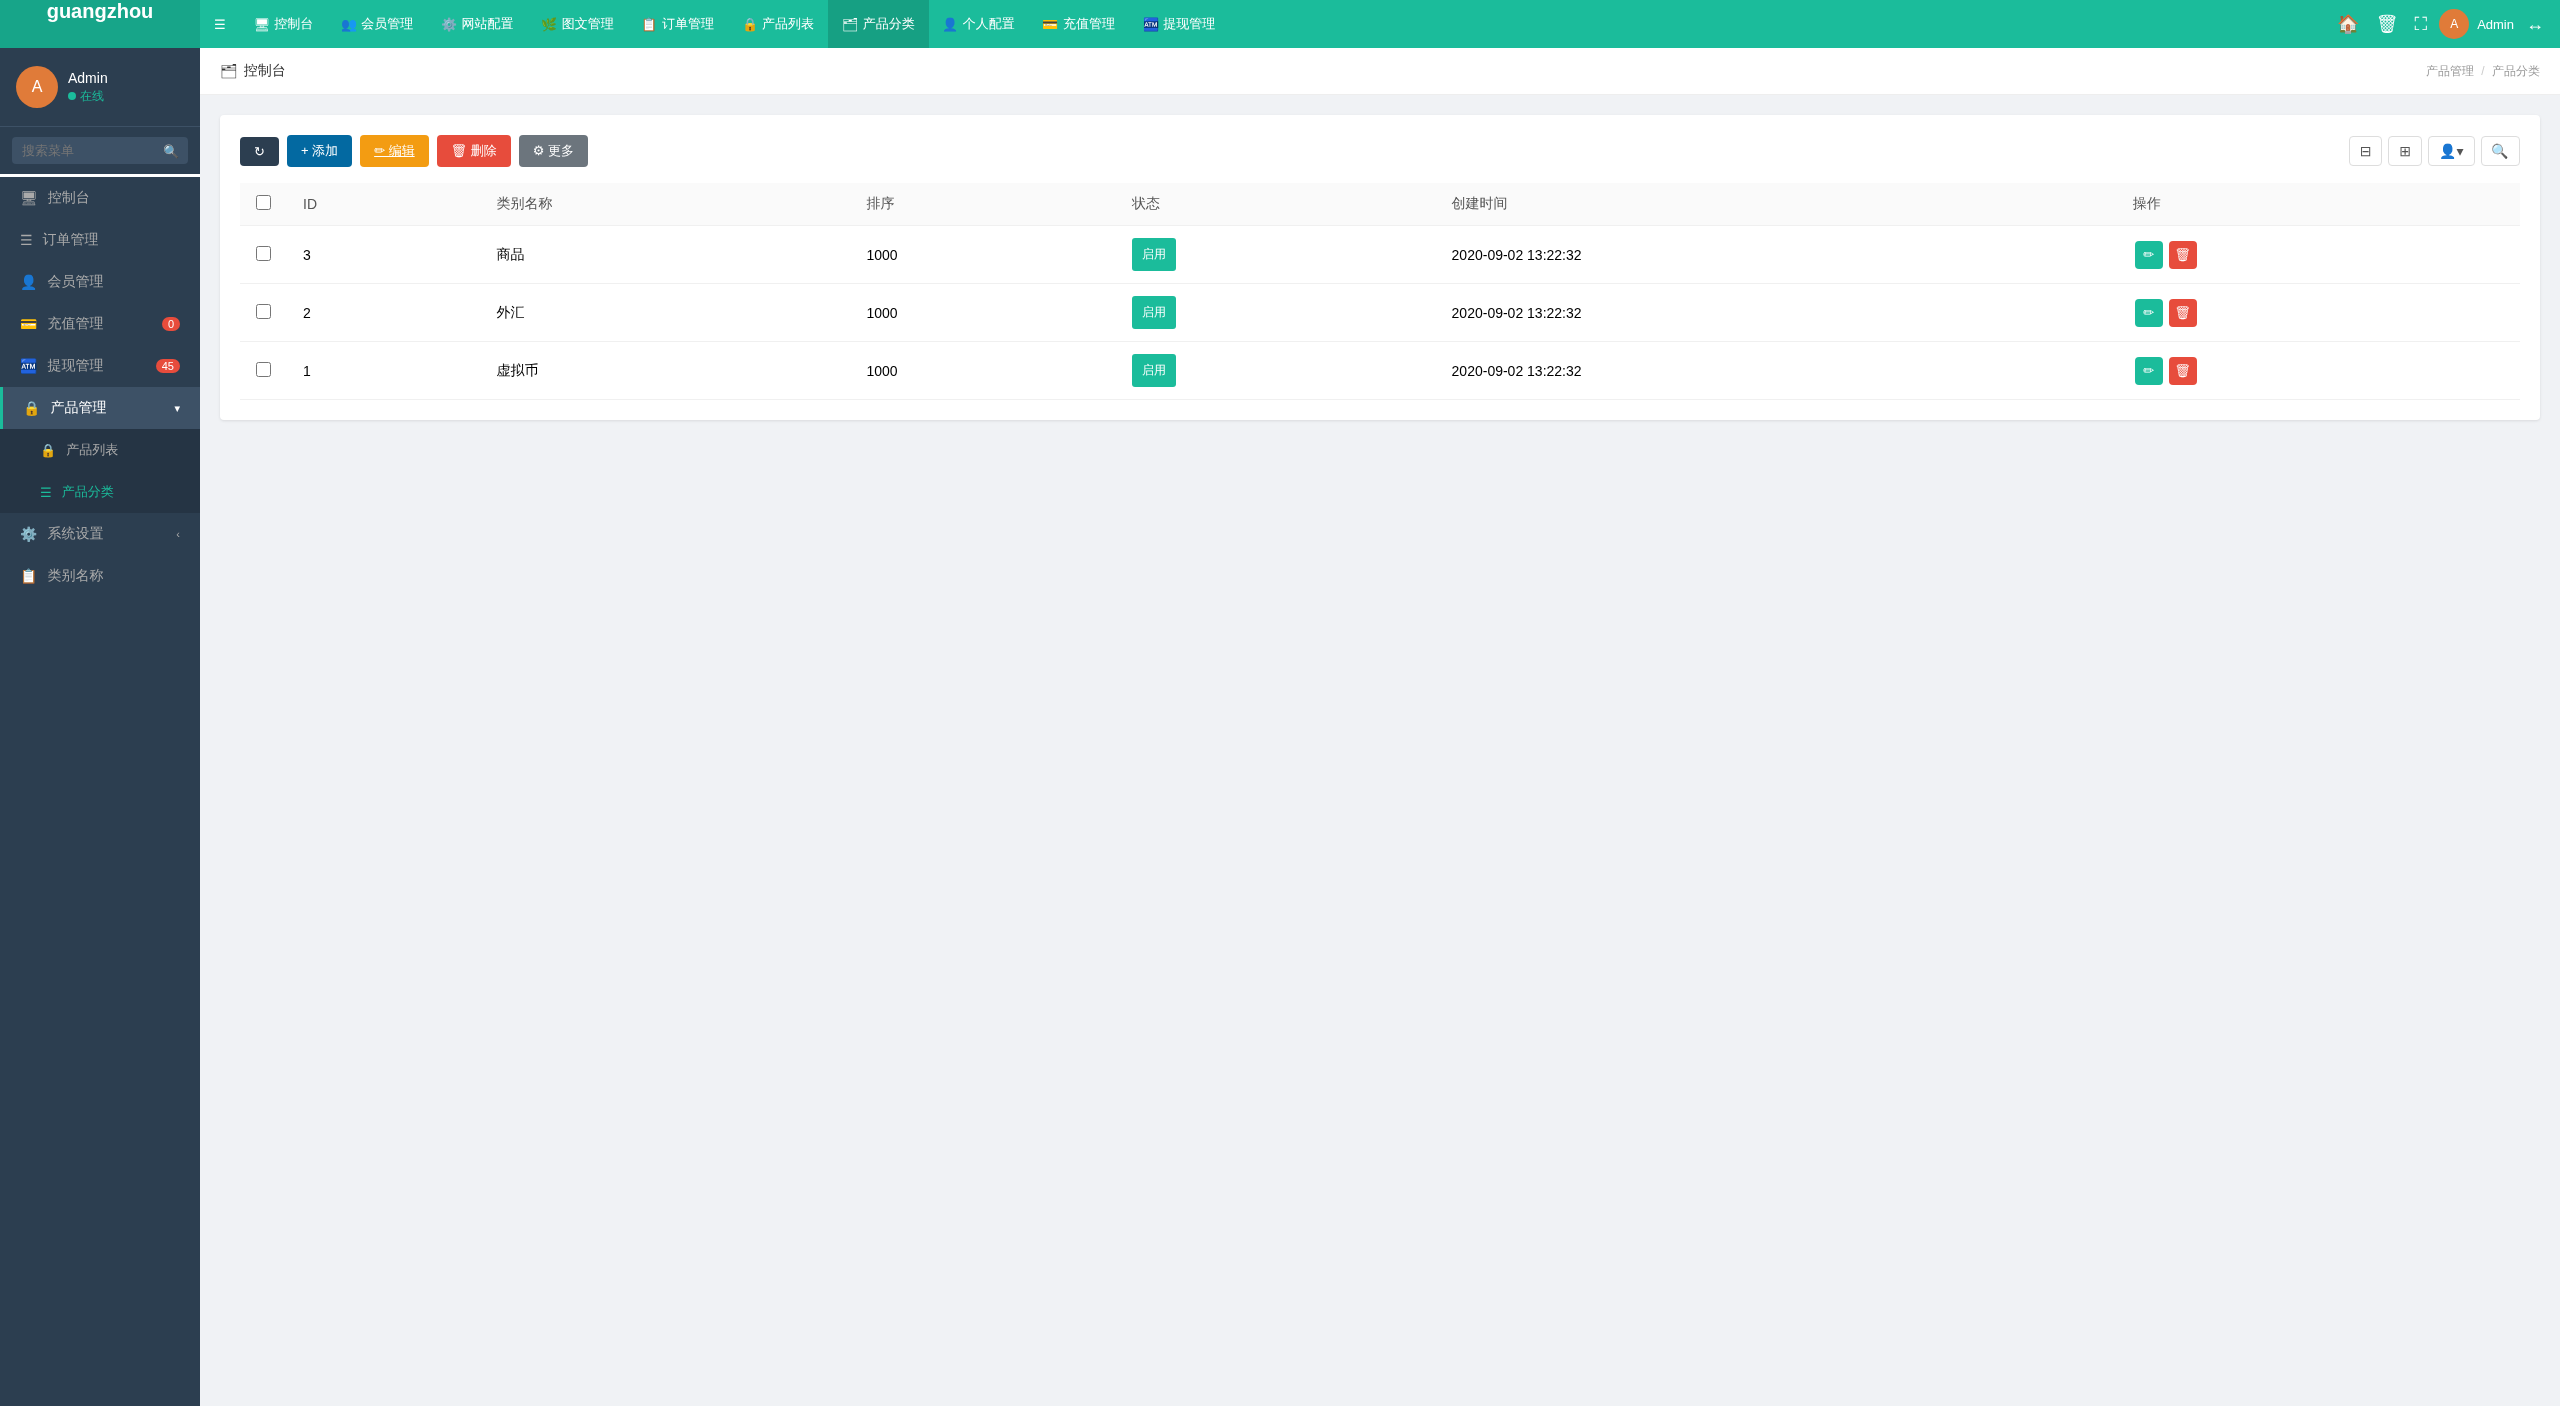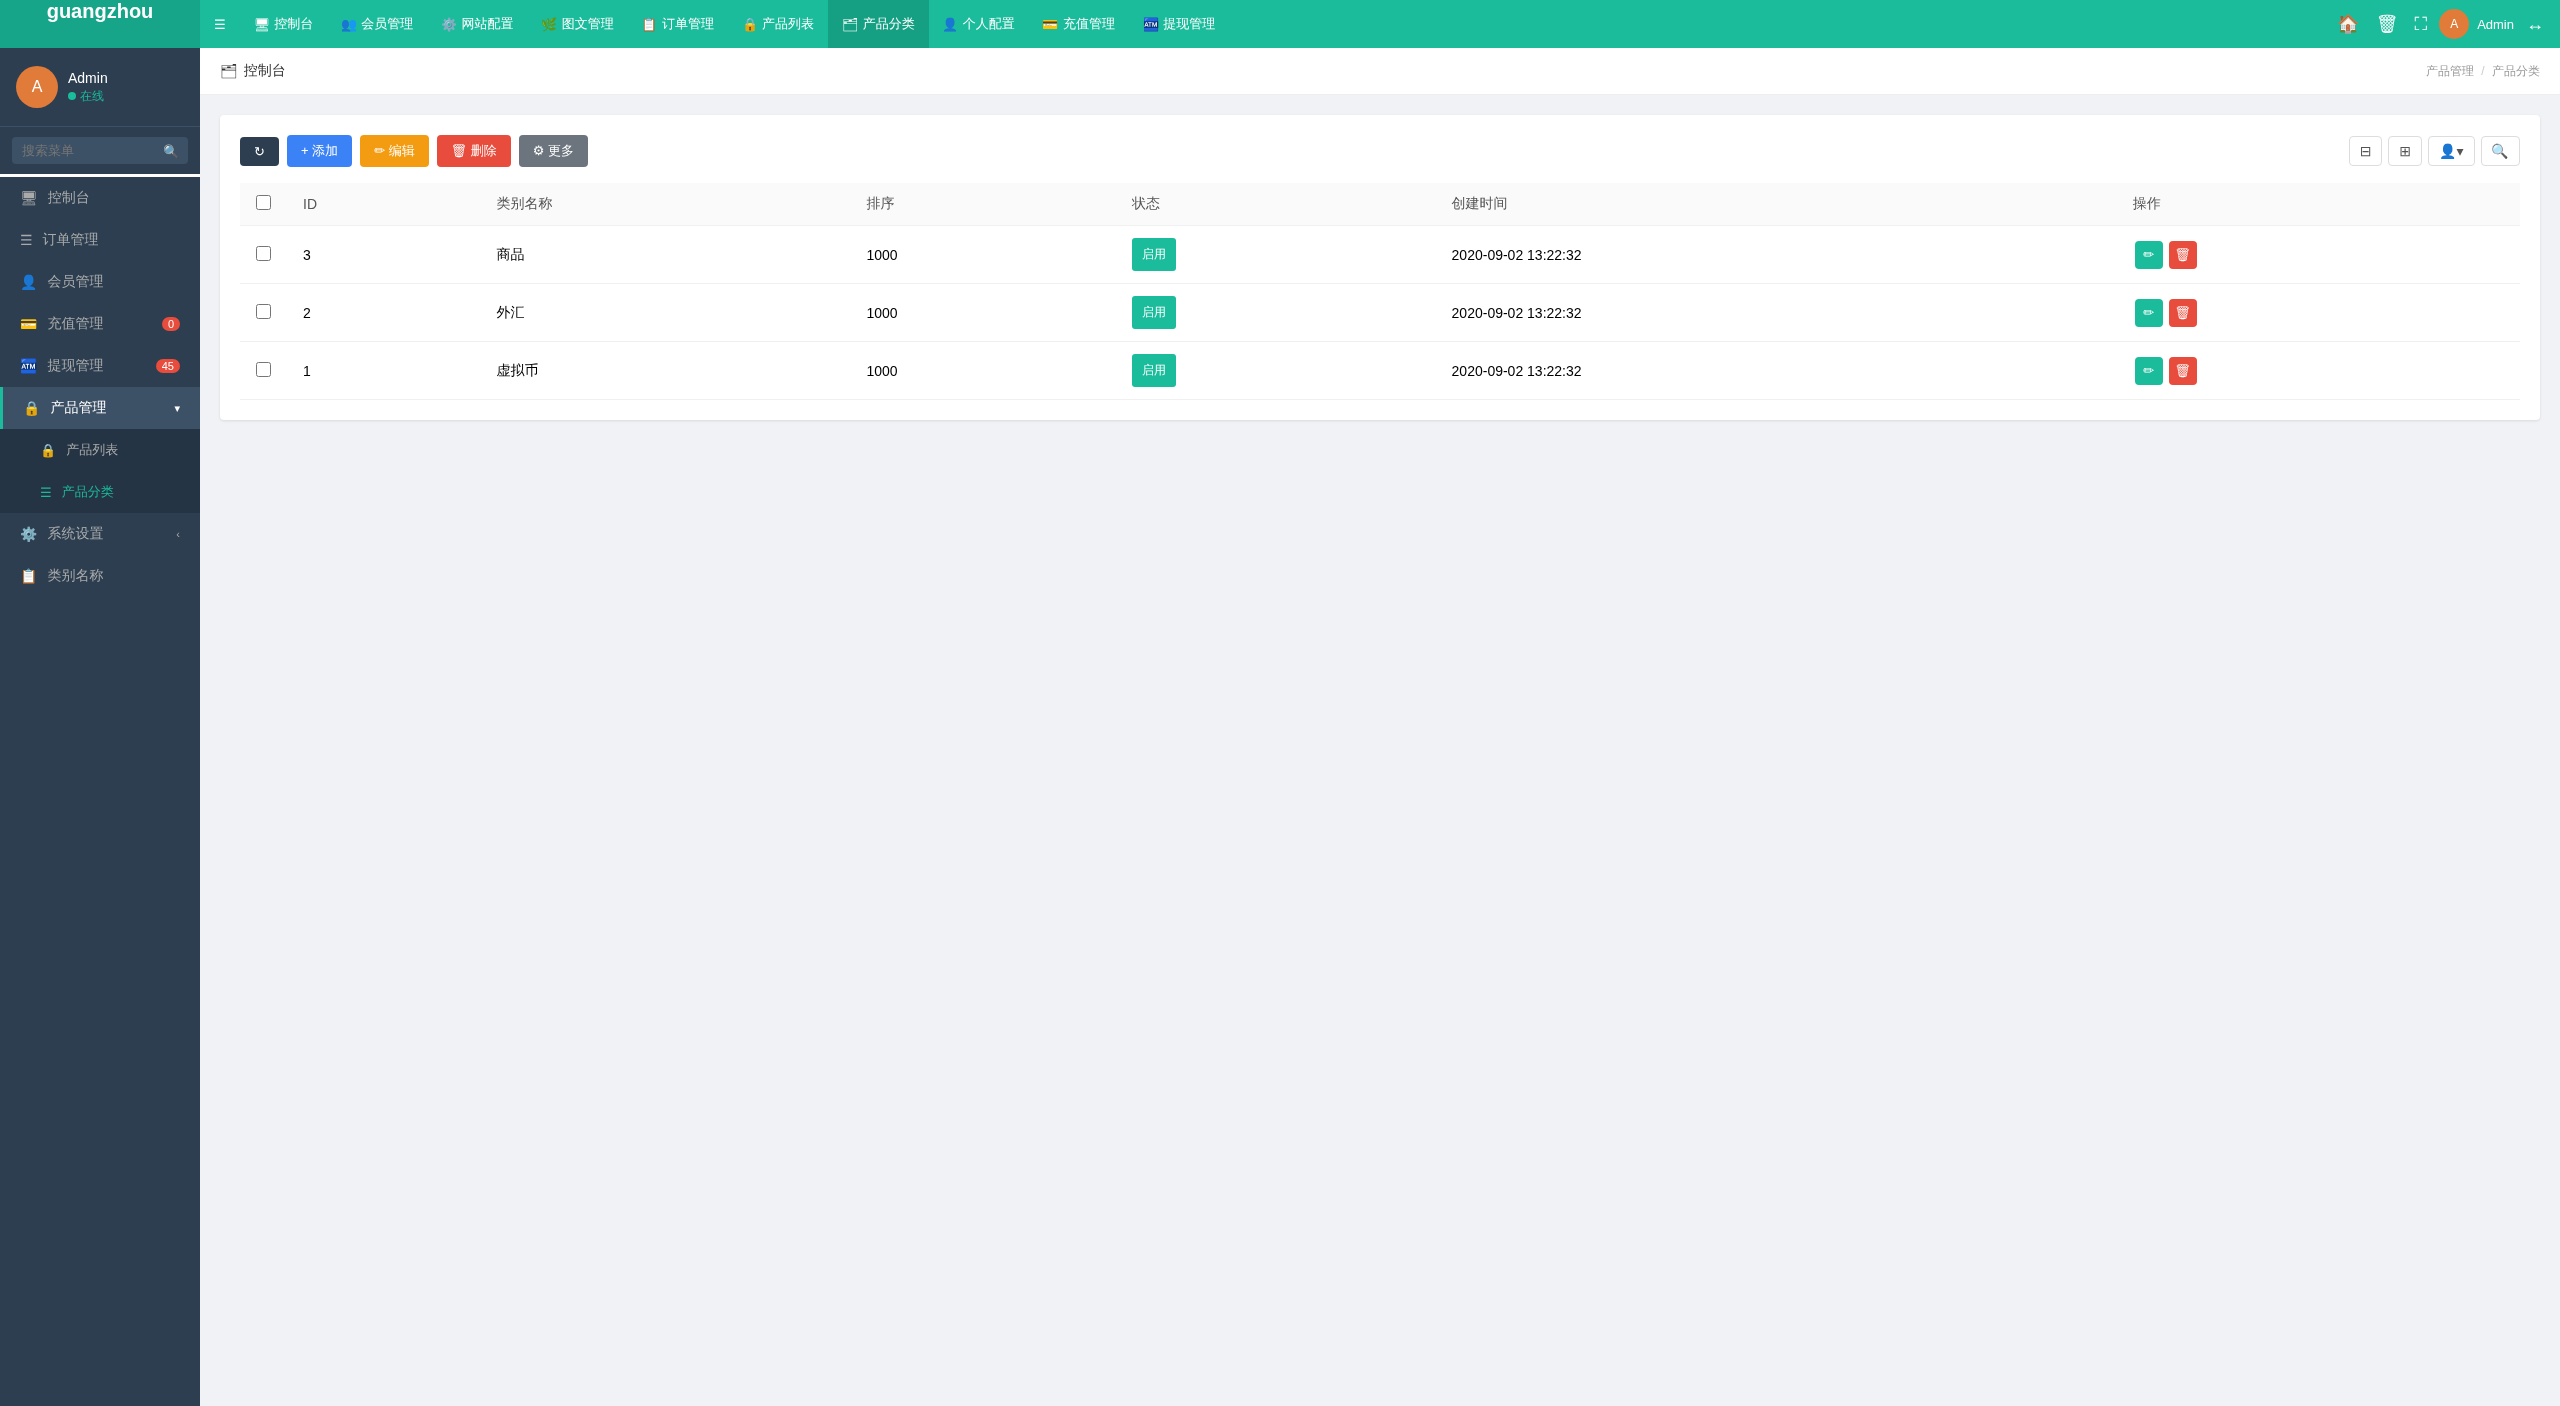--- a/index.html
+++ b/index.html
@@ -259,22 +259,22 @@
       align-items: center;
       gap: 4px;
       padding: 7px 14px;
       border: none;
       border-radius: 4px;
       cursor: pointer;
       font-size: 13px;
       font-family: inherit;
     }
     .btn-dark { background: #2c3e50; color: white; }
-    .btn-teal { background: #3b82f6; color: white; }
-    .btn-warning { background: #f39c12; color: white; }
+    .btn-teal { background: #0369a1; color: white; }
+    .btn-warning { background: #f39c12; color: white; text-decoration: underline; }
     .btn-danger { background: #e74c3c; color: white; }
     .btn-default { background: #6c757d; color: white; }
     .btn-icon {
       padding: 6px 10px;
       background: white;
       border: 1px solid #ddd;
       border-radius: 4px;
       cursor: pointer;
       color: #555;
       font-size: 14px;

